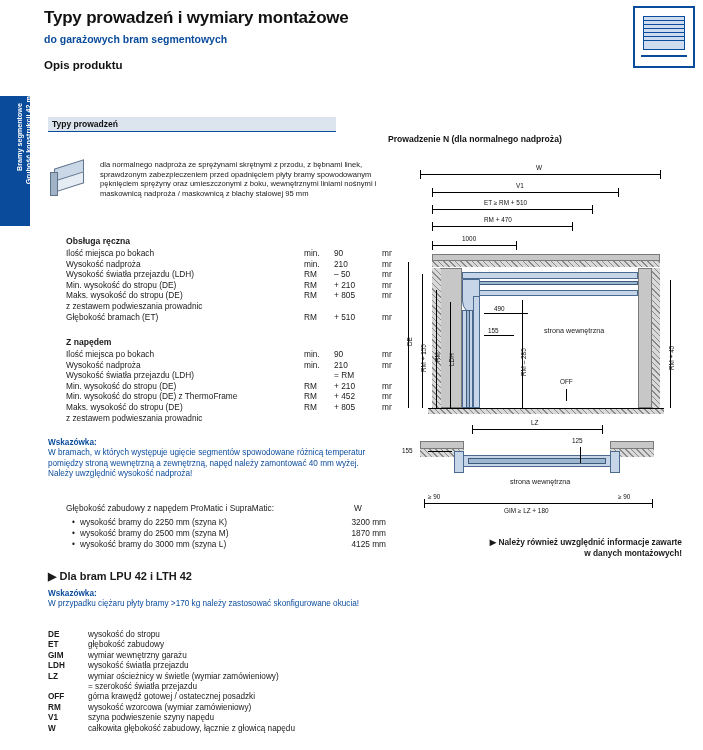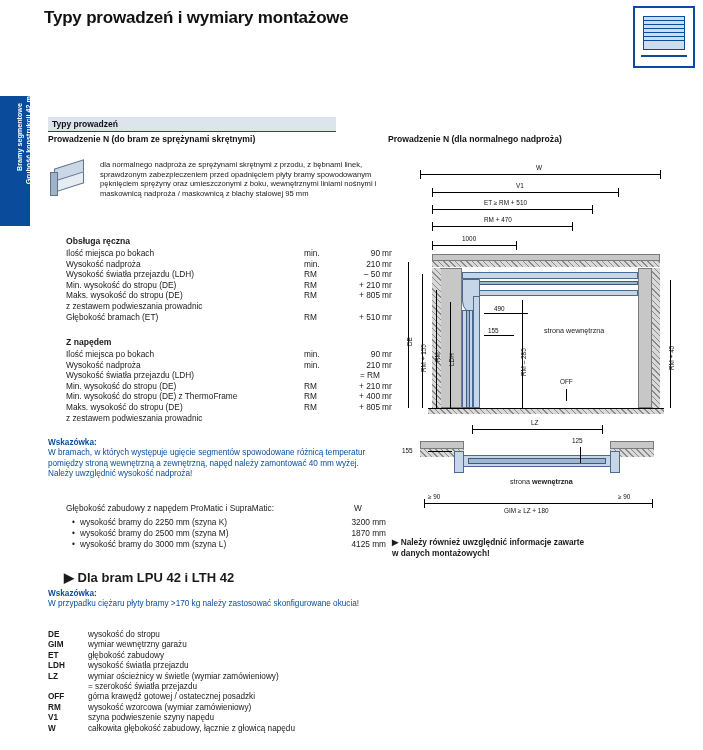--- a/index.html
+++ b/index.html
@@ -90,31 +90,31 @@
   .guide-ico .b3 {
     position:absolute; left:0px; top:10px; width:8px; height:24px;
     background:#9fb2c6; border:1px solid #5f748c;
   }
 
   .blk { position:absolute; width:330px; font-size:8.3px;margin-left:18px; }
   .blk h4 { margin:0 0 2px 0; font-size:8.6px; font-weight:bold; }
   .row { position:relative; height:10.6px; white-space:nowrap; }
   .row .lbl { position:absolute; left:0; }
   .row .c1 { position:absolute; left:238px; text-align:left; }
-  .row .c2 { position:absolute; left:268px; text-align:right; width:46px; }
+  .row .c2 { position:absolute; left:268px; width:46px; }
   .row .c3 { position:absolute; left:316px; }
 
   .tip { position:absolute; width:330px; color:#0a4b9c; font-size:8.2px; line-height:10.4px; }
 
   .bul { position:relative; height:11px; }
   .bul .dot { position:absolute; left:6px; top:0; }
   .bul .t { position:absolute; left:14px; top:0; }
   .bul .v { position:absolute; left:260px; top:0; width:60px; text-align:right; }
 
-  .arrow-line { position:absolute; font-weight:bold; font-size:13px;margin-left:16px; }
+  .arrow-line { position:absolute; font-weight:bold; font-size:11px; }
 
   
   .legend { position:absolute; left:48px; top:630px; width:400px; font-size:8.2px; }
   .lrow { position:relative; min-height:10.4px; }
   .lrow .k { position:absolute; left:0; font-weight:bold; }
   .lrow .v { position:absolute; left:40px; }
 
   .fig {
     position:absolute;
     background:#ffffff;
@@ -126,21 +126,21 @@
   .hatch {
     background:
       repeating-linear-gradient(45deg, #8a8a8a 0 1px, transparent 1px 4px),
       #d9d9d9;
   }
   .wallblk { background:#c7c7c7; border:1px solid #7a7a7a; }
   .bluepart { background:#c6d6e8; border:1px solid #4a6b8f; }
   .bluedark { background:#9fb8d2; border:1px solid #3e5b7b; }
 
   .side-lbl { position:absolute; font-size:7.2px; }
-  .side-lbl b { font-weight:bold; }
+  .side-lbl b { font-weight:normal; }
 
   .foot-note {
     position:absolute; left:392px; top:537px; width:290px;
     font-size:8.3px; font-weight:bold; line-height:10.5px;
   }
 </style>
 </head>
 <body>
 
 <div class="page">
@@ -148,36 +148,37 @@
   <div class="spine">
     <div class="spine-bar"></div>
     <div class="spine-text">
       <div>Bramy segmentowe</div>
       <div>Grubość konstrukcji 42 mm</div>
     </div>
   </div>
 
   <div class="hdr">
     <h1>Typy prowadzeń i wymiary montażowe</h1>
+    <h2>do garażowych bram segmentowych</h2>
+    <h3>Opis produktu</h3>
   </div>
   <div class="hdr-icon">
     <div class="door">
       <i></i>
         <i></i>
         <i></i>
         <i></i>
         <i></i>
         <i></i>
     </div>
     <div class="ground"></div>
   </div>
 
   <div class="sec-title" style="left:48px; top:117px; width:288px;">Typy prowadzeń</div>
 
-  <div class="sub-title" style="left:48px; top:134px; width:330px;">Prowadzenie N (do bram ze sprężynami skrętnymi)</div>
 
   <div class="guide-ico">
     <div class="b1"></div>
       <div class="b2"></div>
       <div class="b3"></div>
   </div>
   <div class="lcol-note">dla normalnego nadproża ze sprężynami skrętnymi z przodu, z bębnami linek, sprawdzonym zabezpieczeniem przed opadnięciem płyty bramy spowodowanym pęknięciem sprężyny oraz umieszczonymi z boku, wewnętrznymi liniami nośnymi i maskownicą nadproża / maskownicą z blachy stalowej 95 mm</div>
 
   <div class="blk" style="left:48px; top:236px;">
     <h4>Obsługa ręczna</h4>
@@ -242,21 +243,21 @@
     </div>
     <div class="row">
       <span class="lbl">Min. wysokość do stropu (DE)</span>
       <span class="c1">RM</span>
       <span class="c2">+ 210</span>
       <span class="c3">mm</span>
     </div>
     <div class="row">
       <span class="lbl">Min. wysokość do stropu (DE) z ThermoFrame</span>
       <span class="c1">RM</span>
-      <span class="c2">+ 400</span>
+      <span class="c2">+ 452</span>
       <span class="c3">mm</span>
     </div>
     <div class="row">
       <span class="lbl">Maks. wysokość do stropu (DE)</span>
       <span class="c1">RM</span>
       <span class="c2">+ 805</span>
       <span class="c3">mm</span>
     </div>
     <div class="row">
       <span class="lbl">z zestawem podwieszania prowadnic</span>
@@ -298,26 +299,26 @@
     <div style="font-weight:bold;">Wskazówka:</div>
     <div style="white-space:pre-line;">W przypadku ciężaru płyty bramy &gt;170 kg należy zastosować skonfigurowane okucia!</div>
   </div>
 
   <div class="legend">
     <div class="lrow">
       <span class="k">DE</span>
       <span class="v">wysokość do stropu</span>
     </div>
     <div class="lrow">
+      <span class="k">ET</span>
+      <span class="v">głębokość zabudowy</span>
+    </div>
+    <div class="lrow">
       <span class="k">GIM</span>
       <span class="v">wymiar wewnętrzny garażu</span>
-    </div>
-    <div class="lrow">
-      <span class="k">ET</span>
-      <span class="v">głębokość zabudowy</span>
     </div>
     <div class="lrow">
       <span class="k">LDH</span>
       <span class="v">wysokość światła przejazdu</span>
     </div>
     <div class="lrow">
       <span class="k">LZ</span>
       <span class="v">wymiar ościeżnicy w świetle (wymiar zamówieniowy)</span>
     </div>
     <div class="lrow">
@@ -456,16 +457,16 @@
     <div class="dim-line" style="left:32px; top:88px; width:40px; height:1px;"></div>
     <div class="dim-lbl" style="left:226px; top:78px;">≥ 90</div>
     <div class="dim-line" style="left:220px; top:88px; width:40px; height:1px;"></div>
 
     <div class="dim-line" style="left:32px; top:88px; width:228px; height:1px;"></div>
     <div class="dim-line" style="left:32px; top:84px; width:1px; height:9px;"></div>
     <div class="dim-line" style="left:260px; top:84px; width:1px; height:9px;"></div>
     <div class="dim-lbl" style="left:112px; top:92px;">GIM ≥ LZ + 180</div>
   </div>
 
-  <div class="foot-note" style="white-space:pre-line;">▶ Należy również uwzględnić informacje zawarte
+  <div class="foot-note" style="white-space:pre-line;text-align:right;">▶ Należy również uwzględnić informacje zawarte
    w danych montażowych!</div>
 
 </div>
 
 </body></html>

